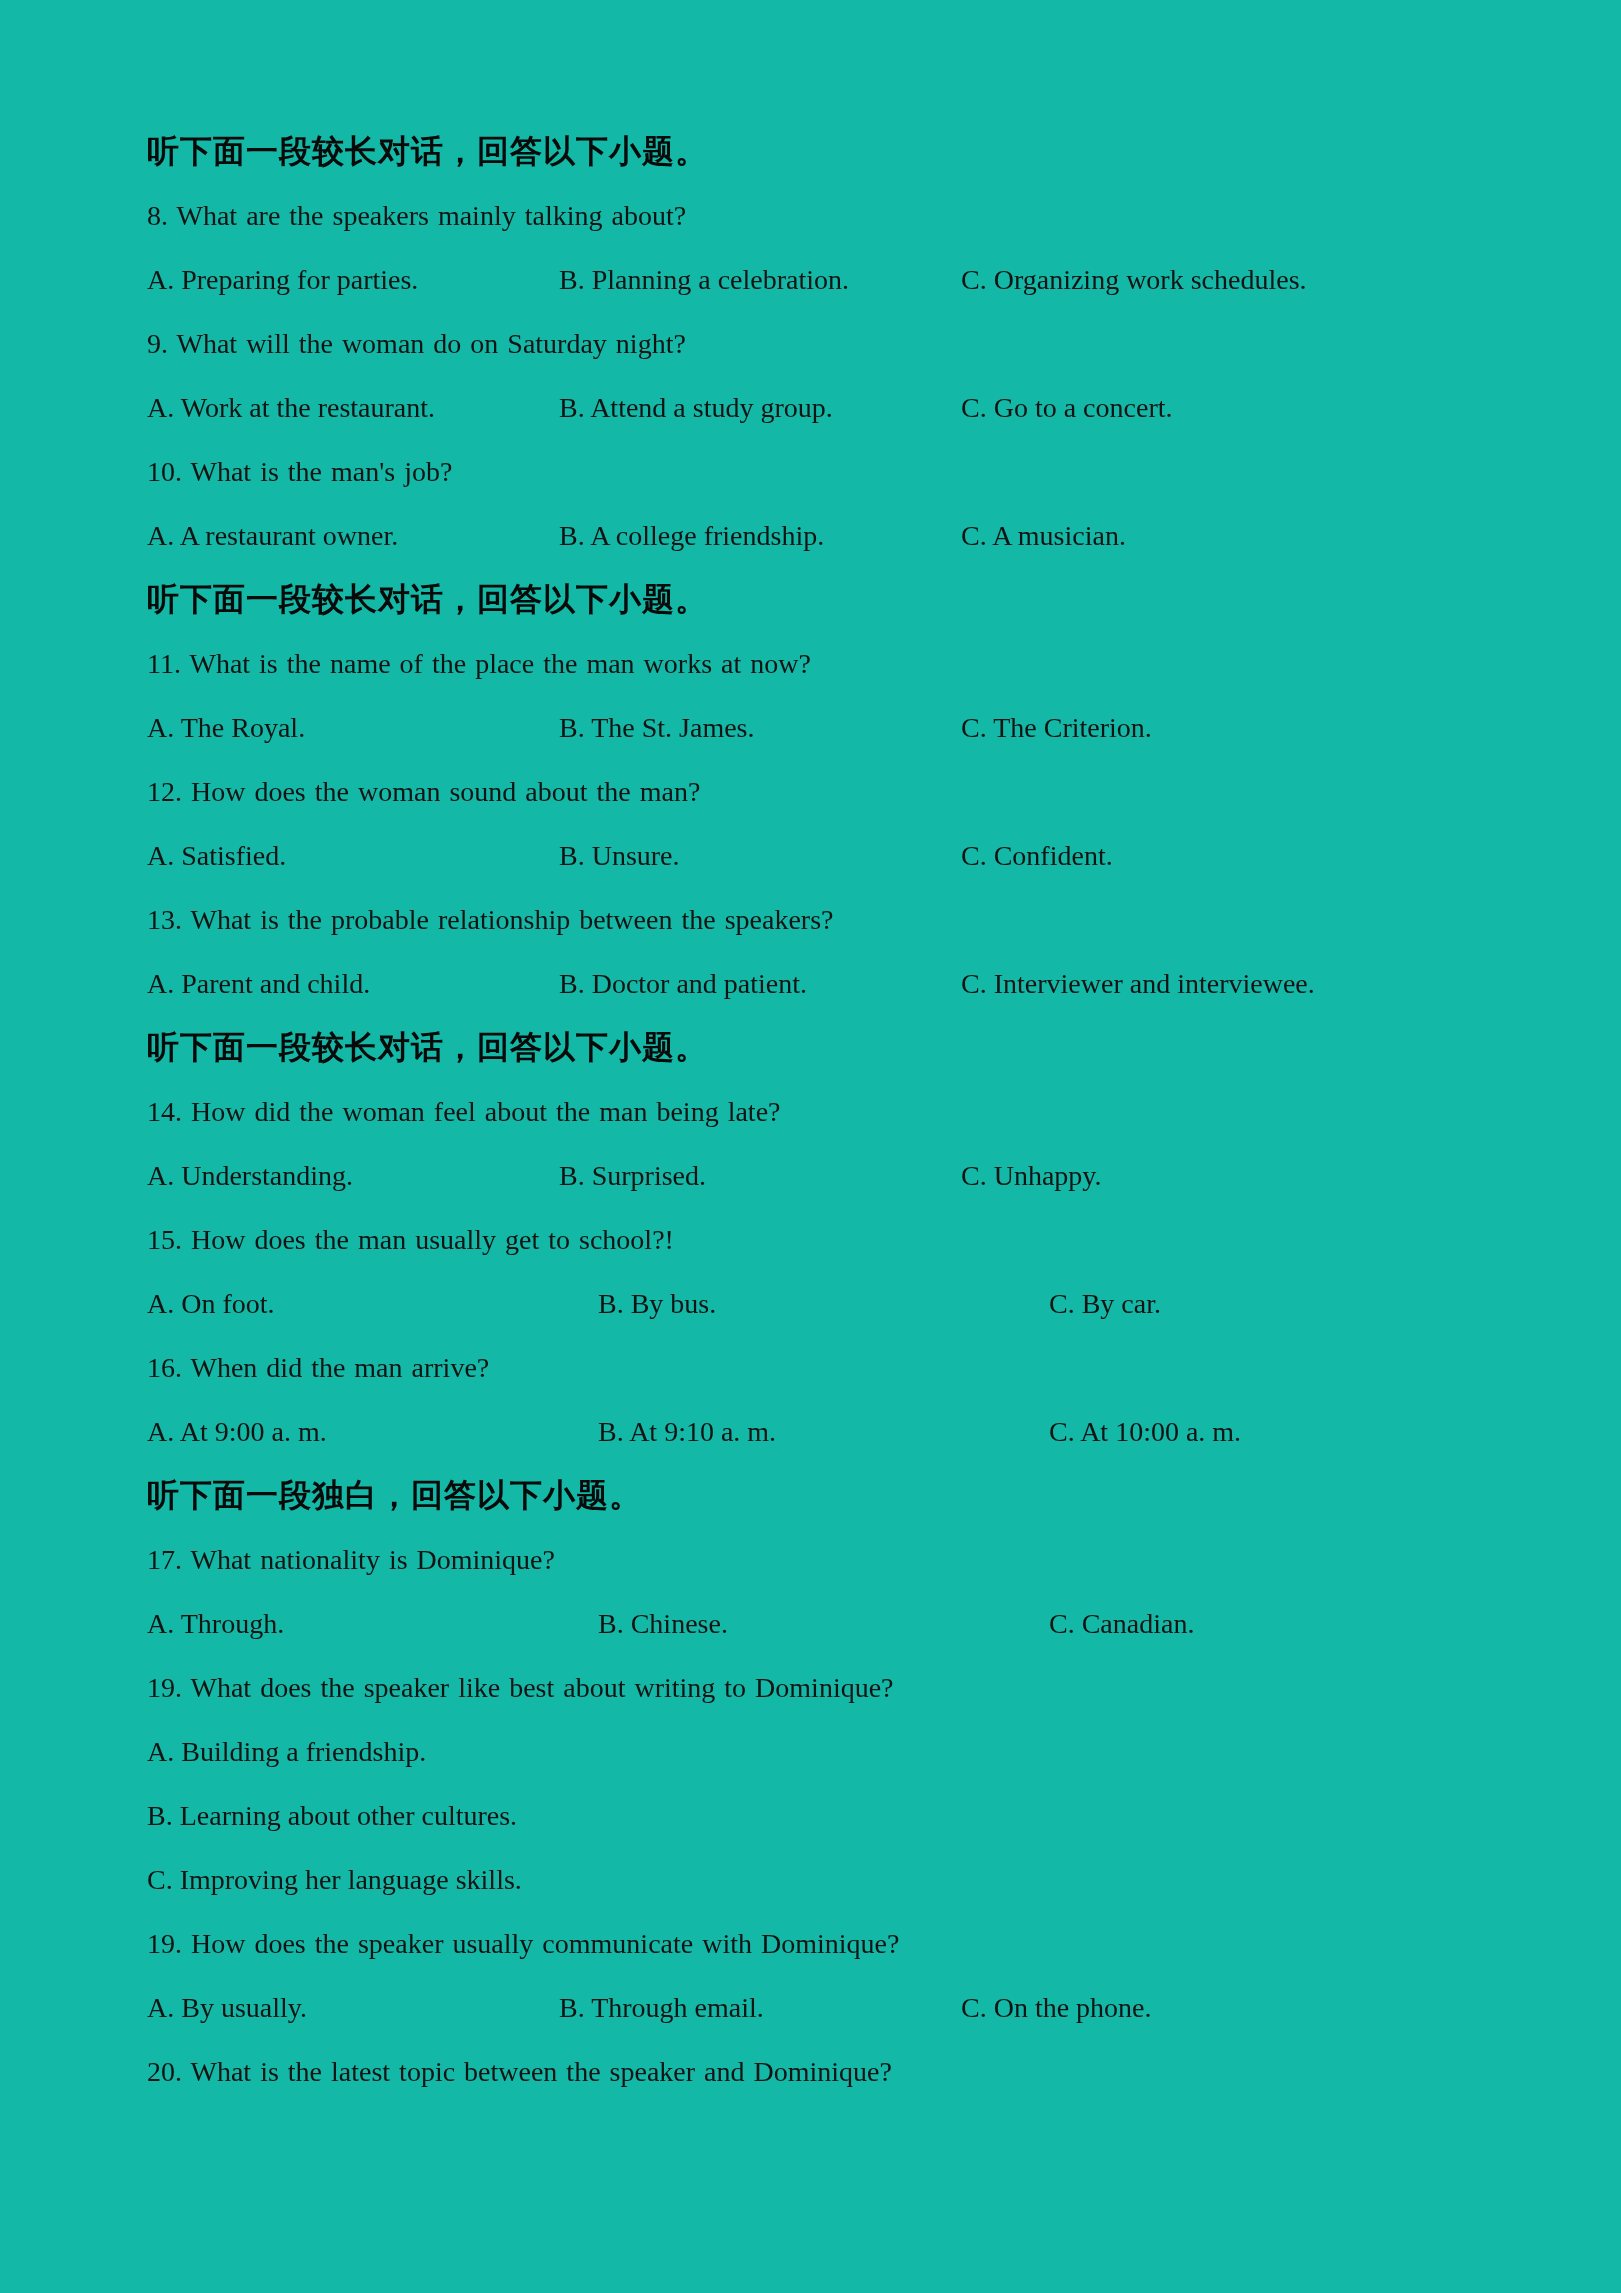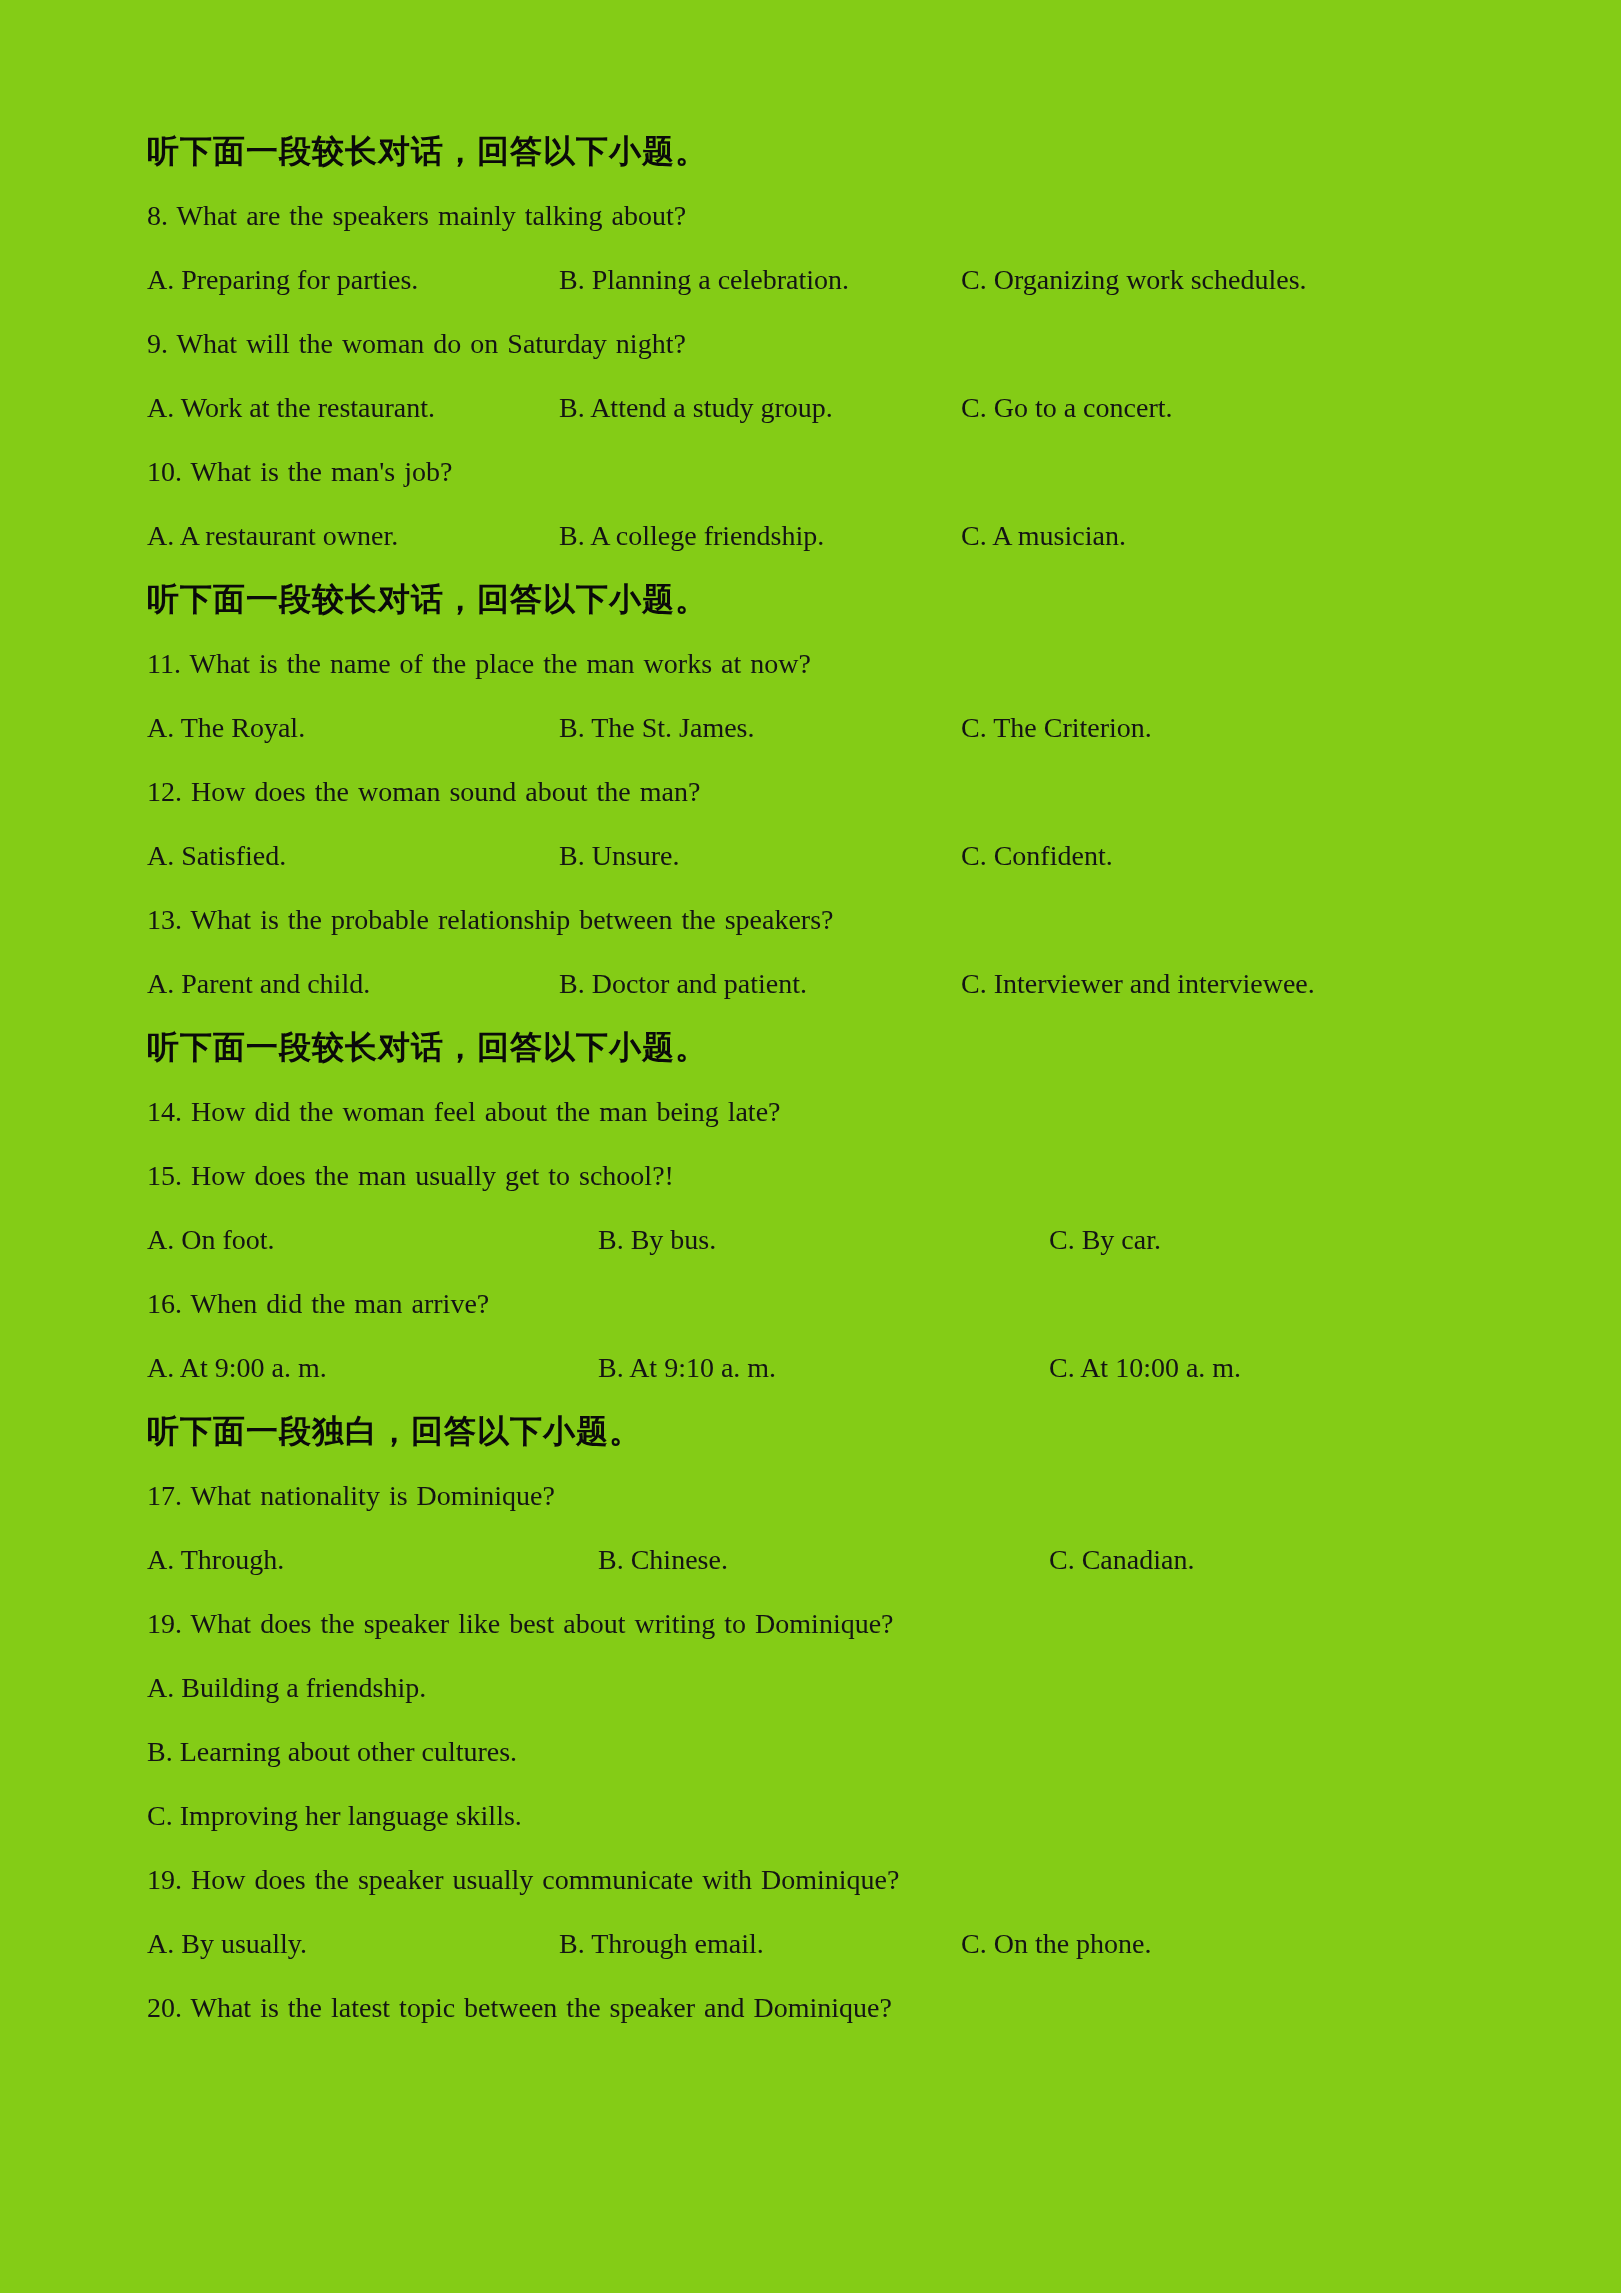--- a/index.html
+++ b/index.html
@@ -4,21 +4,21 @@
 <style>
   html, body {
     margin: 0;
     padding: 0;
     background: #ffffff;
   }
   .page {
     position: relative;
     width: 1621px;
     height: 2294px;
-    background: #84cc16;
+    background: #14b8a6;
     color: #141414;
     font-family: "Liberation Serif", "DejaVu Serif", serif;
     box-sizing: border-box;
     padding: 120px 59px 0 147px;
   }
   .row {
     height: 64px;
     display: flex;
     align-items: center;
     white-space: nowrap;
@@ -98,20 +98,25 @@
   <div class="row question">13. What is the probable relationship between the speakers?</div>
   <div class="row options">
     <span class="opt">A. Parent and child.</span>
     <span class="opt">B. Doctor and patient.</span>
     <span class="opt">C. Interviewer and interviewee.</span>
   </div>
 
   <div class="row heading">听下面一段较长对话，回答以下小题。</div>
 
   <div class="row question">14. How did the woman feel about the man being late?</div>
+  <div class="row options">
+    <span class="opt">A. Understanding.</span>
+    <span class="opt">B. Surprised.</span>
+    <span class="opt">C. Unhappy.</span>
+  </div>
 
   <div class="row question">15. How does the man usually get to school?!</div>
   <div class="row options wide">
     <span class="opt">A. On foot.</span>
     <span class="opt">B. By bus.</span>
     <span class="opt">C. By car.</span>
   </div>
 
   <div class="row question">16. When did the man arrive?</div>
   <div class="row options wide">

